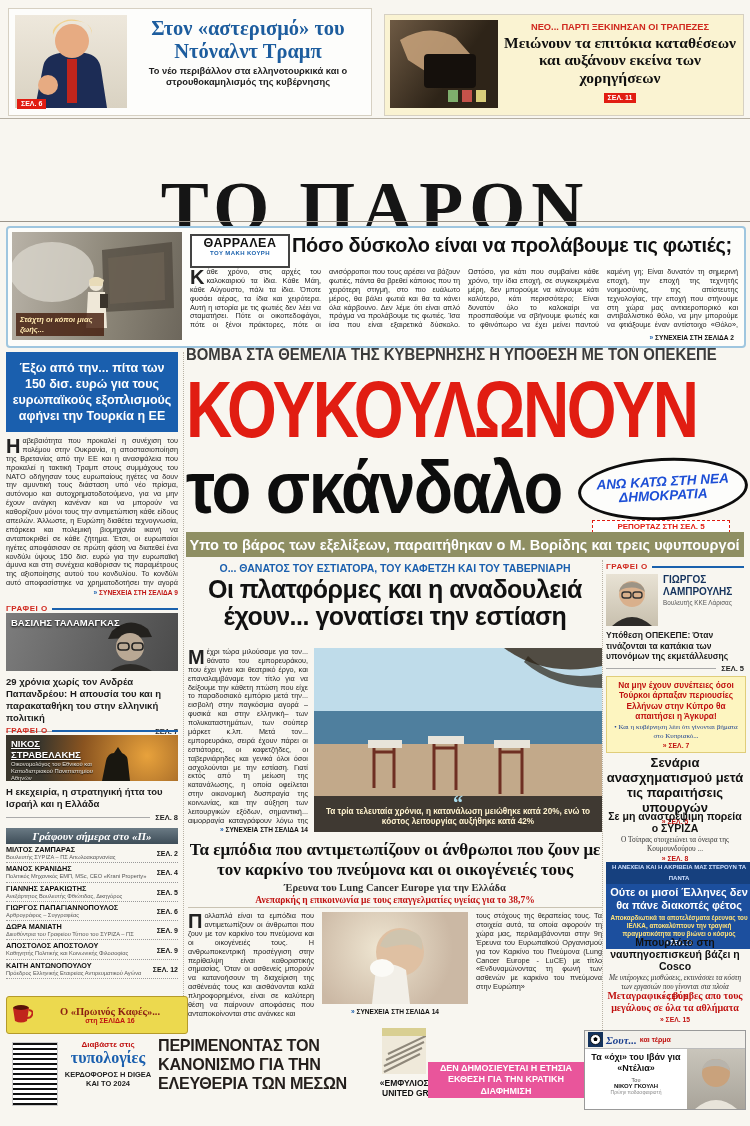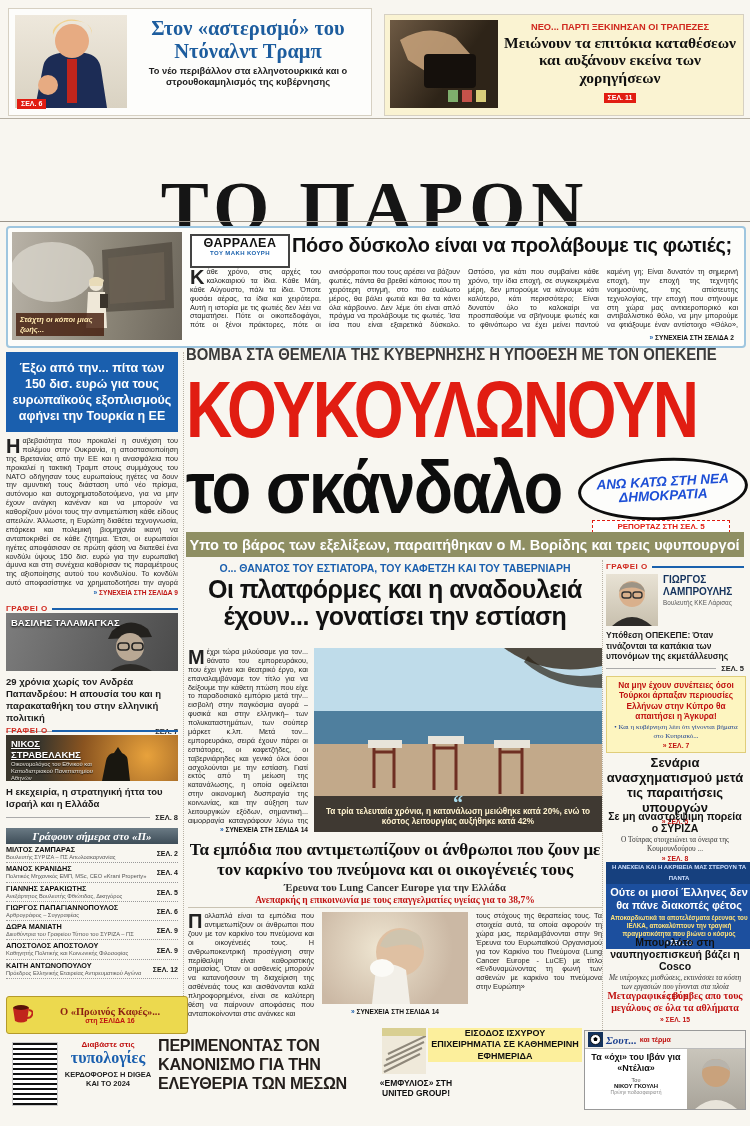--- a/index.html
+++ b/index.html
@@ -457,15 +457,15 @@
   <div class="photo" style="left:382px;top:1028px;width:44px;height:46px;background:#efe9da">
     <svg width="44" height="46" viewBox="0 0 44 46">
       <g stroke="#8e877a" stroke-width="2" fill="none">
         <path d="M2 38 L40 20 M4 32 L42 14 M6 26 L44 8 M2 44 L38 26"></path>
       </g>
       <rect x="0" y="0" width="44" height="8" fill="#d9cf92"></rect>
     </svg>
   </div>
   <div class="united abs" style="left:376px;top:1078px;width:80px">«ΕΜΦΥΛΙΟΣ» ΣΤΗ UNITED GROUP!</div>
 
-  <div class="entrybox abs" style="left:428px;top:1028px;width:150px;height:30px">ΕΙΣΟΔΟΣ ΙΣΧΥΡΟΥ ΕΠΙΧΕΙΡΗΜΑΤΙΑ ΣΕ ΚΑΘΗΜΕΡΙΝΗ ΕΦΗΜΕΡΙΔΑ</div>
+  <div class="pinkbox abs" style="left:428px;top:1062px;width:152px;height:32px">ΔΕΝ ΔΗΜΟΣΙΕΥΕΤΑΙ Η ΕΤΗΣΙΑ ΕΚΘΕΣΗ ΓΙΑ ΤΗΝ ΚΡΑΤΙΚΗ ΔΙΑΦΗΜΙΣΗ</div>
 
 </div>
 
 </body></html>

